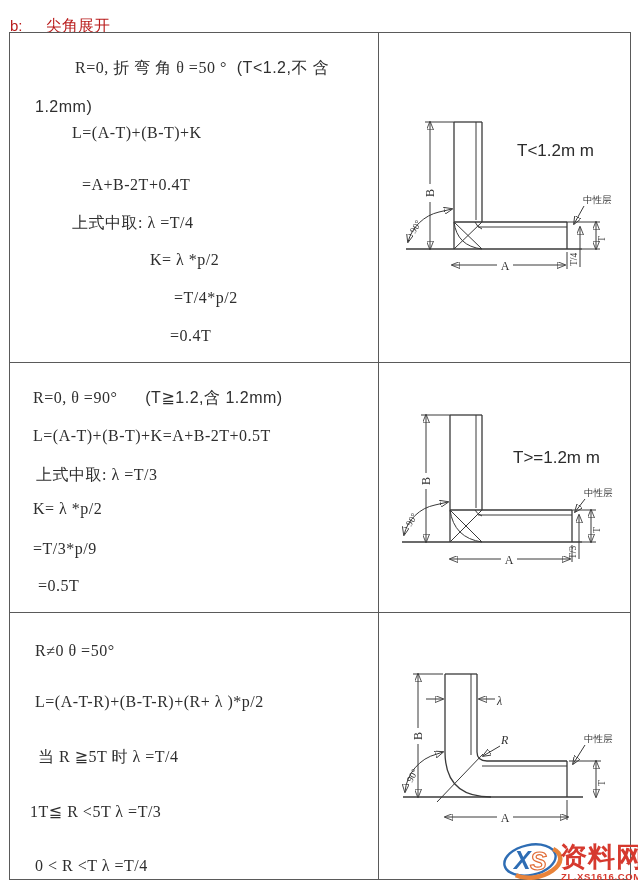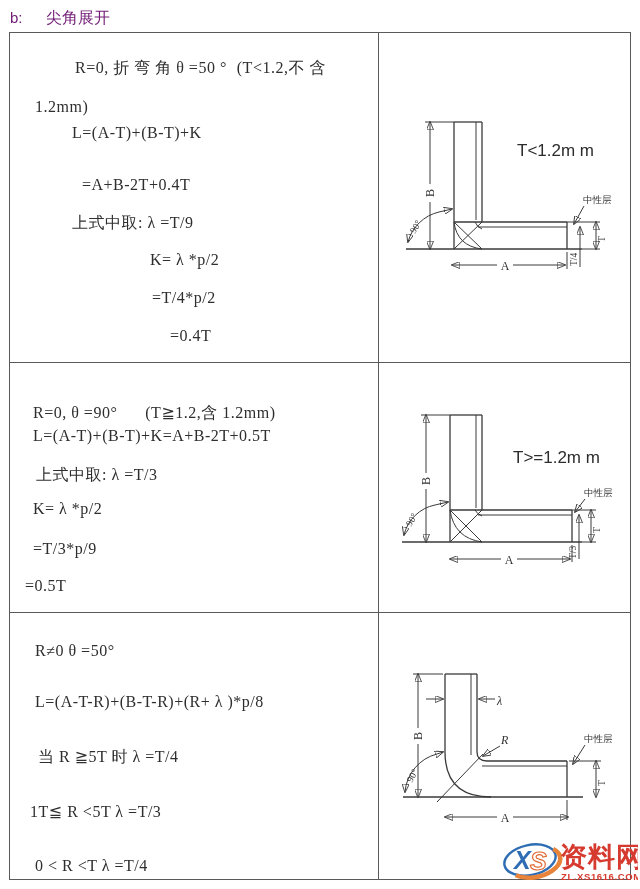--- a/index.html
+++ b/index.html
@@ -1,24 +1,24 @@
 <!DOCTYPE html>
 <html><head>
 <meta charset="utf-8">
 <style>
   html,body{margin:0;padding:0;background:#ffffff;}
   body{width:640px;height:889px;position:relative;overflow:hidden;
        font-family:"Liberation Serif","DejaVu Serif",serif;color:#2e2e2e;}
-  .hdr{position:absolute;top:8px;left:10px;font-size:16px;color:#701a75;}
+  .hdr{position:absolute;top:16px;left:10px;font-size:16px;color:#b91c1c;}
   .hdr .pre{display:inline-block;width:36px;font-family:"Liberation Sans",sans-serif;font-size:15px;}
   .tbl{position:absolute;left:9px;top:32px;width:620px;height:846px;border:1px solid #5a5a5a;background:#fff;}
   .vline{position:absolute;left:368px;top:0;width:1px;height:846px;background:#5a5a5a;}
   .hline{position:absolute;left:0;width:620px;height:1px;background:#5a5a5a;}
   .fline{position:absolute;font-size:16px;white-space:nowrap;letter-spacing:0.5px;}
-  .sans{font-family:Liberation Serif, serif;}
+  .sans{font-family:Liberation Sans, sans-serif;}
   .gap28{display:inline-block;width:28px;}
   .gap10{display:inline-block;width:10px;}
   svg{position:absolute;}
   svg text{font-family:"Liberation Serif","DejaVu Serif",serif;fill:#333;}
   .dg line,.dg path{stroke:#3a3a3a;stroke-width:1;fill:none;}
   .dg .thk{stroke-width:1.3;}
   .szlab{font-family:"Liberation Sans","DejaVu Sans",sans-serif;font-size:17px;fill:#2c2c2c;}
   .small{font-size:9.5px;}
   .dimlab{font-size:12px;}
   .ital{font-style:italic;}
@@ -37,38 +37,38 @@
 <div class="tbl">
   <div class="vline"></div>
   <div class="hline" style="top:329px"></div>
   <div class="hline" style="top:579px"></div>
 
   <div>
     <div class="fline" style="left:65px;top:25px"><span>R=0, 折 弯 角 θ =50 °</span><span class="gap10"></span><span class="sans">(T&lt;1.2,不 含</span></div>
     <div class="fline sans" style="left:25px;top:65px">1.2mm)</div>
     <div class="fline" style="left:62px;top:91px">L=(A-T)+(B-T)+K</div>
     <div class="fline" style="left:72px;top:143px">=A+B-2T+0.4T</div>
-    <div class="fline" style="left:62px;top:180px">上式中取: λ =T/9</div>
+    <div class="fline" style="left:62px;top:180px">上式中取: λ =T/4</div>
     <div class="fline" style="left:140px;top:218px">K= λ *p/2</div>
-    <div class="fline" style="left:142px;top:256px">=T/4*p/2</div>
+    <div class="fline" style="left:164px;top:256px">=T/4*p/2</div>
     <div class="fline" style="left:160px;top:294px">=0.4T</div>
   </div>
 
   <div>
-    <div class="fline" style="left:23px;top:370px"><span>R=0,  θ =90°</span><span class="gap28"></span><span class="sans">(T≧1.2,含 1.2mm)</span></div>
+    <div class="fline" style="left:23px;top:355px"><span>R=0,  θ =90°</span><span class="gap28"></span><span class="sans">(T≧1.2,含 1.2mm)</span></div>
     <div class="fline" style="left:23px;top:394px">L=(A-T)+(B-T)+K=A+B-2T+0.5T</div>
     <div class="fline" style="left:26px;top:432px">上式中取: λ =T/3</div>
     <div class="fline" style="left:23px;top:467px">K= λ *p/2</div>
     <div class="fline" style="left:23px;top:507px">=T/3*p/9</div>
-    <div class="fline" style="left:15px;top:544px">=0.5T</div>
+    <div class="fline" style="left:28px;top:544px">=0.5T</div>
   </div>
 
   <div>
     <div class="fline" style="left:25px;top:609px">R≠0  θ =50°</div>
-    <div class="fline" style="left:25px;top:660px">L=(A-T-R)+(B-T-R)+(R+ λ )*p/8</div>
+    <div class="fline" style="left:25px;top:660px">L=(A-T-R)+(B-T-R)+(R+ λ )*p/2</div>
     <div class="fline" style="left:28px;top:714px">当 R  ≧5T 时    λ =T/4</div>
     <div class="fline" style="left:20px;top:769px">1T≦   R &lt;5T  λ =T/3</div>
     <div class="fline" style="left:25px;top:824px">0 &lt; R &lt;T  λ =T/4</div>
   </div>
 
   <svg class="dg" style="left:369px;top:1px" width="252" height="328" viewBox="0 0 252 328">
     <defs>
       <marker id="a1" viewBox="0 0 10 8" markerWidth="9" markerHeight="7" refX="9" refY="4" orient="auto-start-reverse">
         <path d="M0,0 L10,4 L0,8 z" fill="#3a3a3a" stroke="none"></path>
       </marker>

